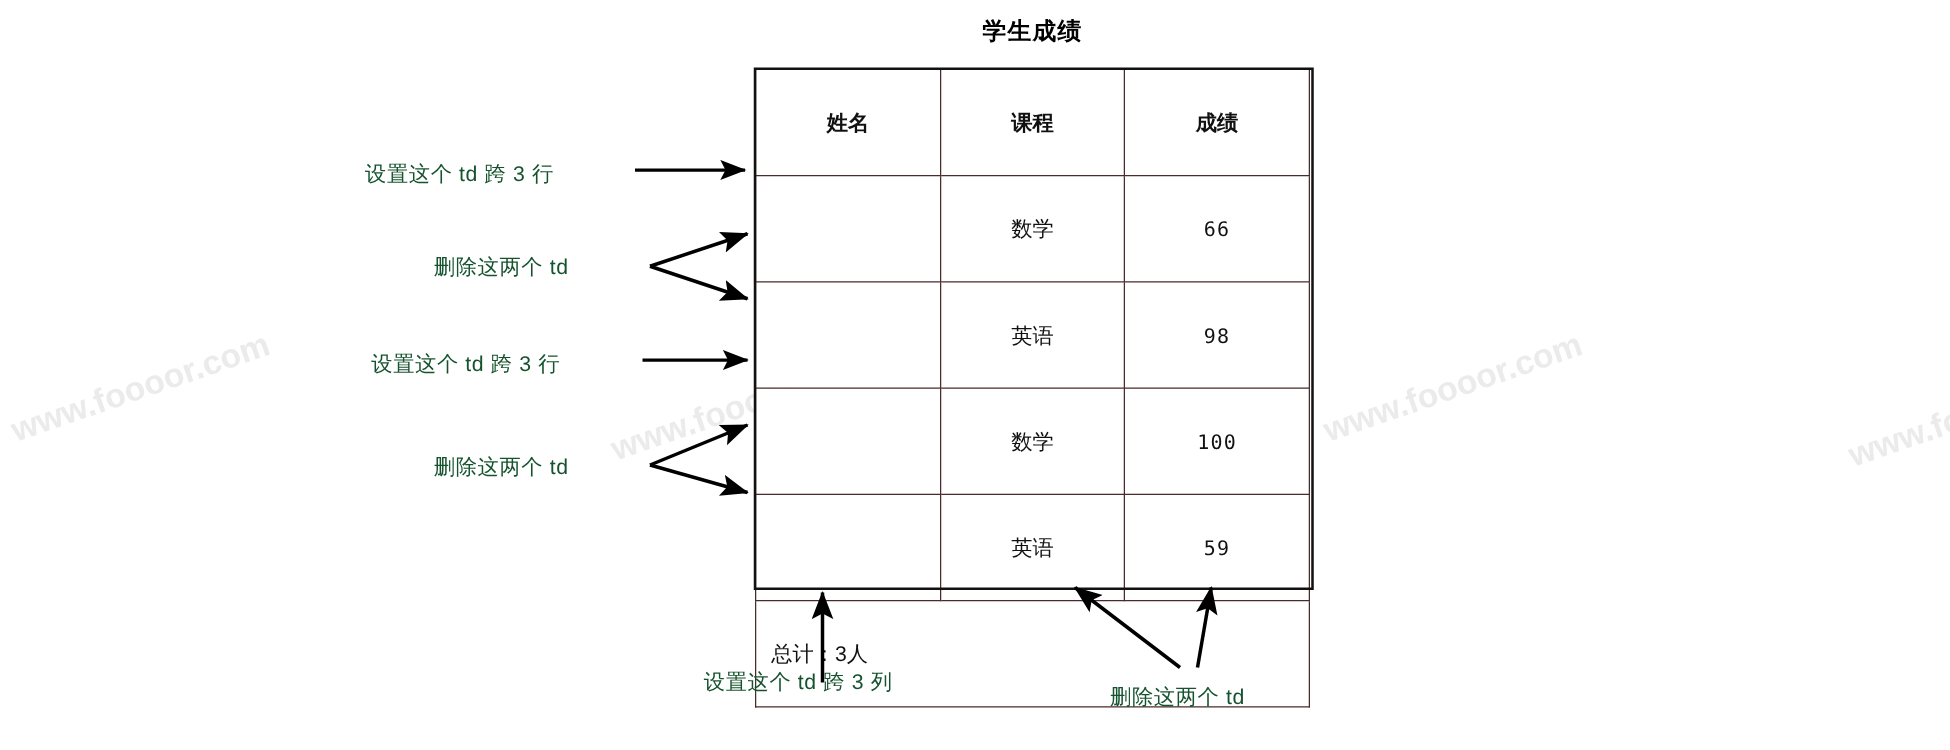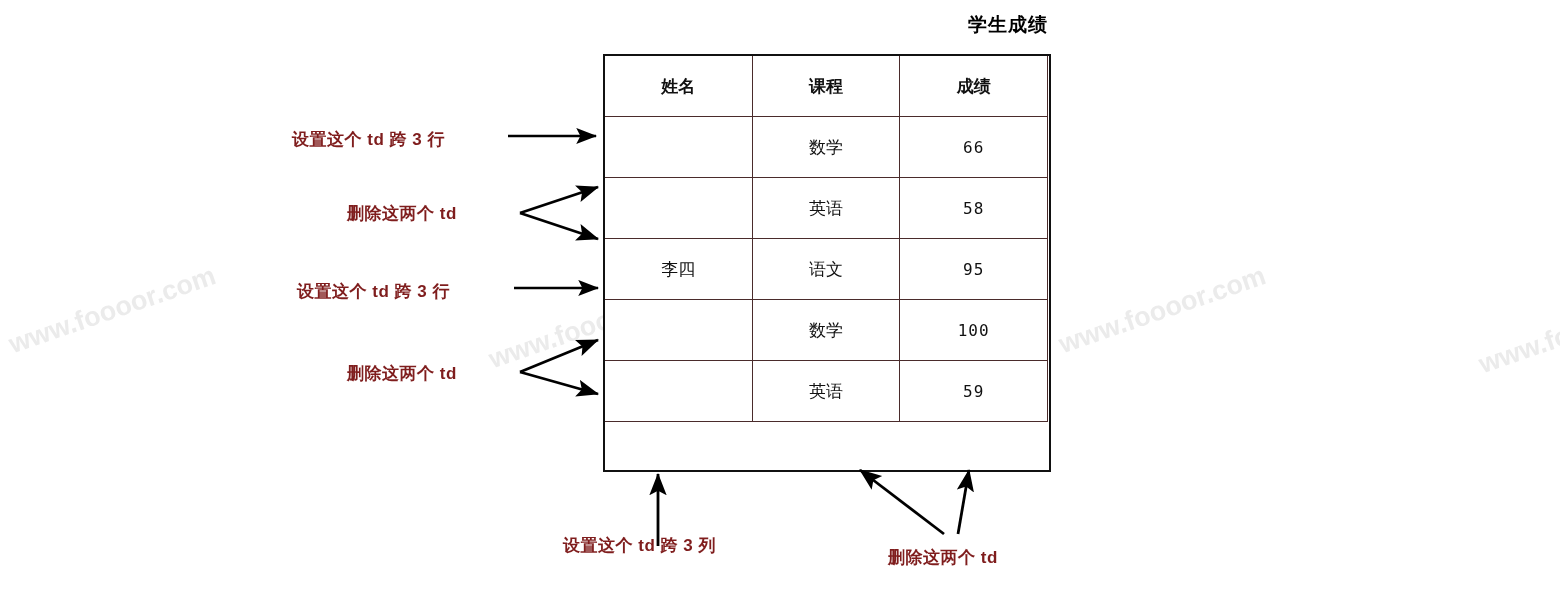--- a/index.html
+++ b/index.html
@@ -30,42 +30,42 @@
     pointer-events: none;
     transform-origin: 0 50%;
   }
 
   
   #title {
     position: absolute;
     left: 604px;
     top: 12px;
     width: 444px;
-    text-align: right;
+    text-align: center;
     font-size: 19px;
     font-weight: 700;
     letter-spacing: 1px;
     color: #000;
   }
 
   
   #grade-table {
     position: absolute;
     left: 604px;
     top: 55px;
     width: 444px;
     border-collapse: collapse;
     background: transparent;
     table-layout: fixed;
   }
   #grade-table td,
   #grade-table th {
     border: 1px solid #4a2b2b;
     height: 52px;
-    padding: 4px 8px;
+    padding: 16px 8px;
     font-size: 17px;
     font-weight: 400;
     text-align: center;
     vertical-align: middle;
     color: #111;
     background: #ffffff;
   }
   #grade-table th {
     font-weight: 700;
     font-size: 17px;
@@ -89,22 +89,22 @@
     width: 444px;
     height: 414px;
     border: 2px solid #111111;
     pointer-events: none;
   }
 
   
   .anno-label {
     position: absolute;
     font-size: 17px;
-    font-weight: 700;
-    color: #7f1d1d;
+    font-weight: 400;
+    color: #14532d;
     white-space: nowrap;
     letter-spacing: 0.5px;
   }
 
   
   #arrows {
     position: absolute;
     left: 0;
     top: 0;
     width: 1560px;
@@ -134,36 +134,34 @@
     </thead>
     <tbody>
       <tr>
         <td class="empty-cell"></td>
         <td>数学</td>
         <td class="score-cell">66</td>
       </tr>
       <tr>
         <td class="empty-cell"></td>
         <td>英语</td>
-        <td class="score-cell">58</td>
-      </tr>
-      <tr>
-        <td>李四</td>
-        <td>语文</td>
-        <td class="score-cell">95</td>
+        <td class="score-cell">98</td>
       </tr>
       <tr>
         <td class="empty-cell"></td>
         <td>数学</td>
         <td class="score-cell">100</td>
       </tr>
       <tr>
         <td class="empty-cell"></td>
         <td>英语</td>
         <td class="score-cell">59</td>
+      </tr>
+      <tr>
+        <td class="footer-cell" colspan="3">总计：3人</td>
       </tr>
     </tbody>
   </table>
 
   <div id="table-frame"></div>
 
   <div class="anno-label" style="left:292px; top:128px;">设置这个 td 跨 3 行</div>
   <div class="anno-label" style="left:347px; top:202px;">删除这两个 td</div>
   <div class="anno-label" style="left:297px; top:280px;">设置这个 td 跨 3 行</div>
   <div class="anno-label" style="left:347px; top:362px;">删除这两个 td</div>

